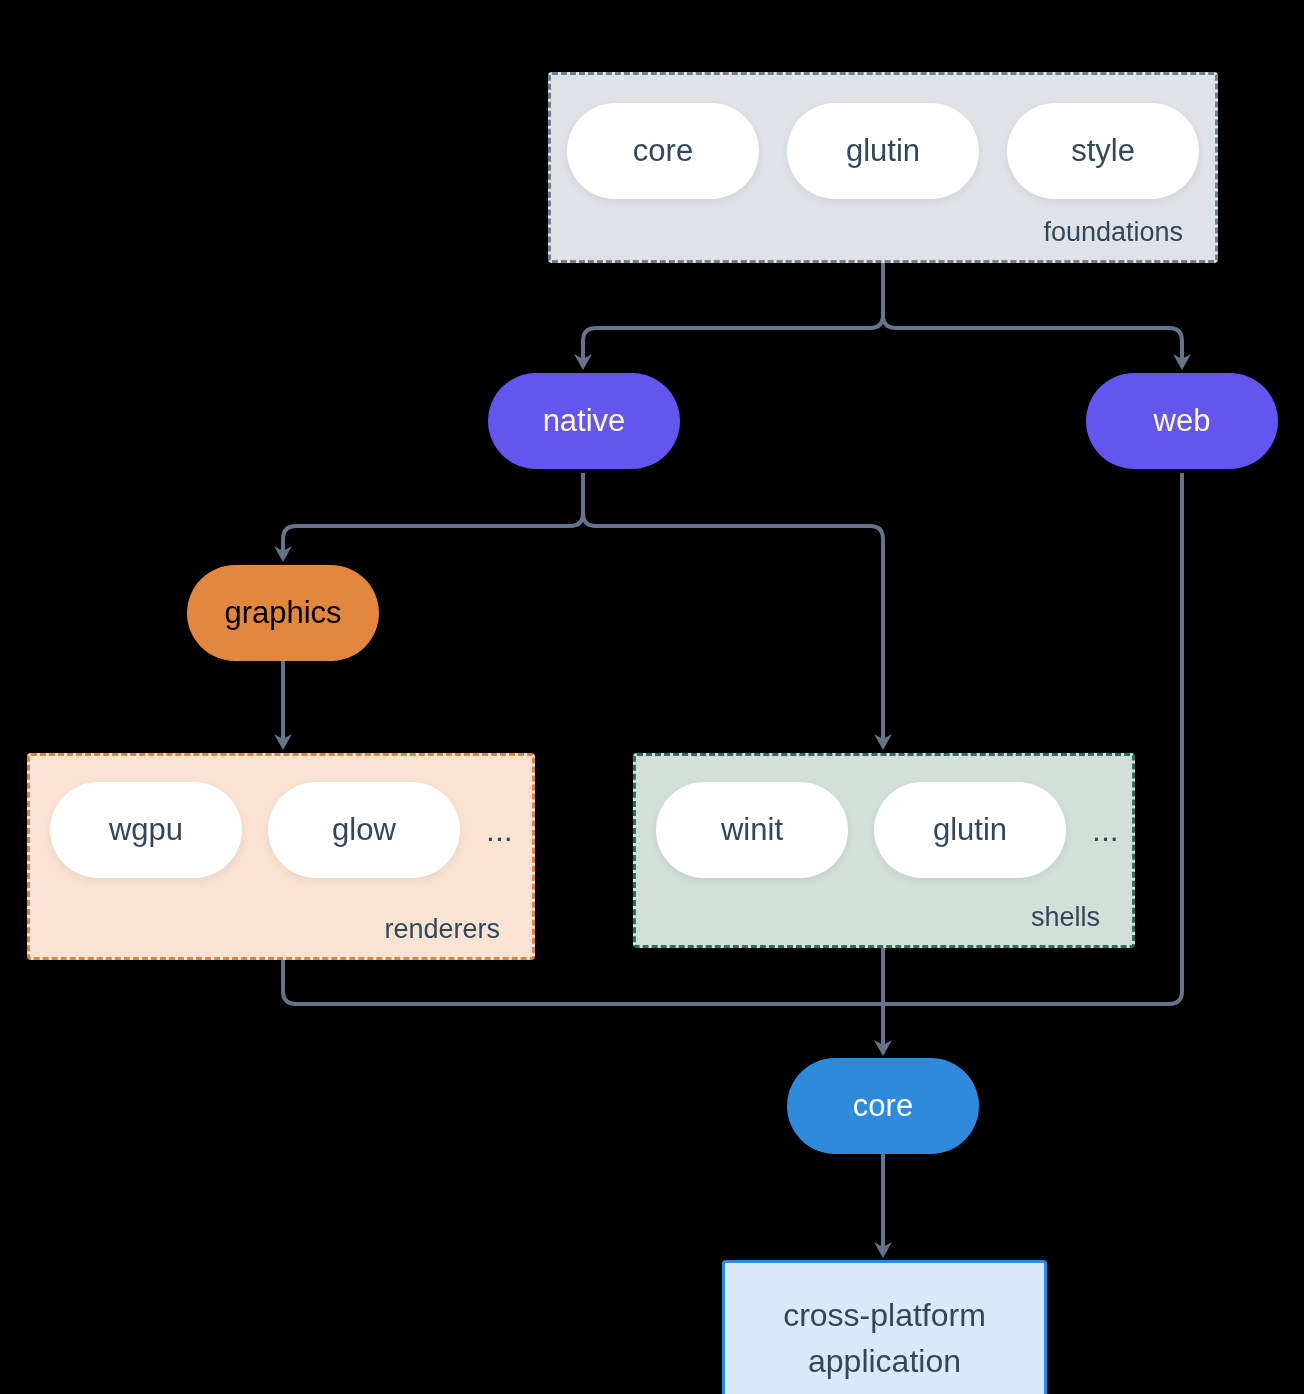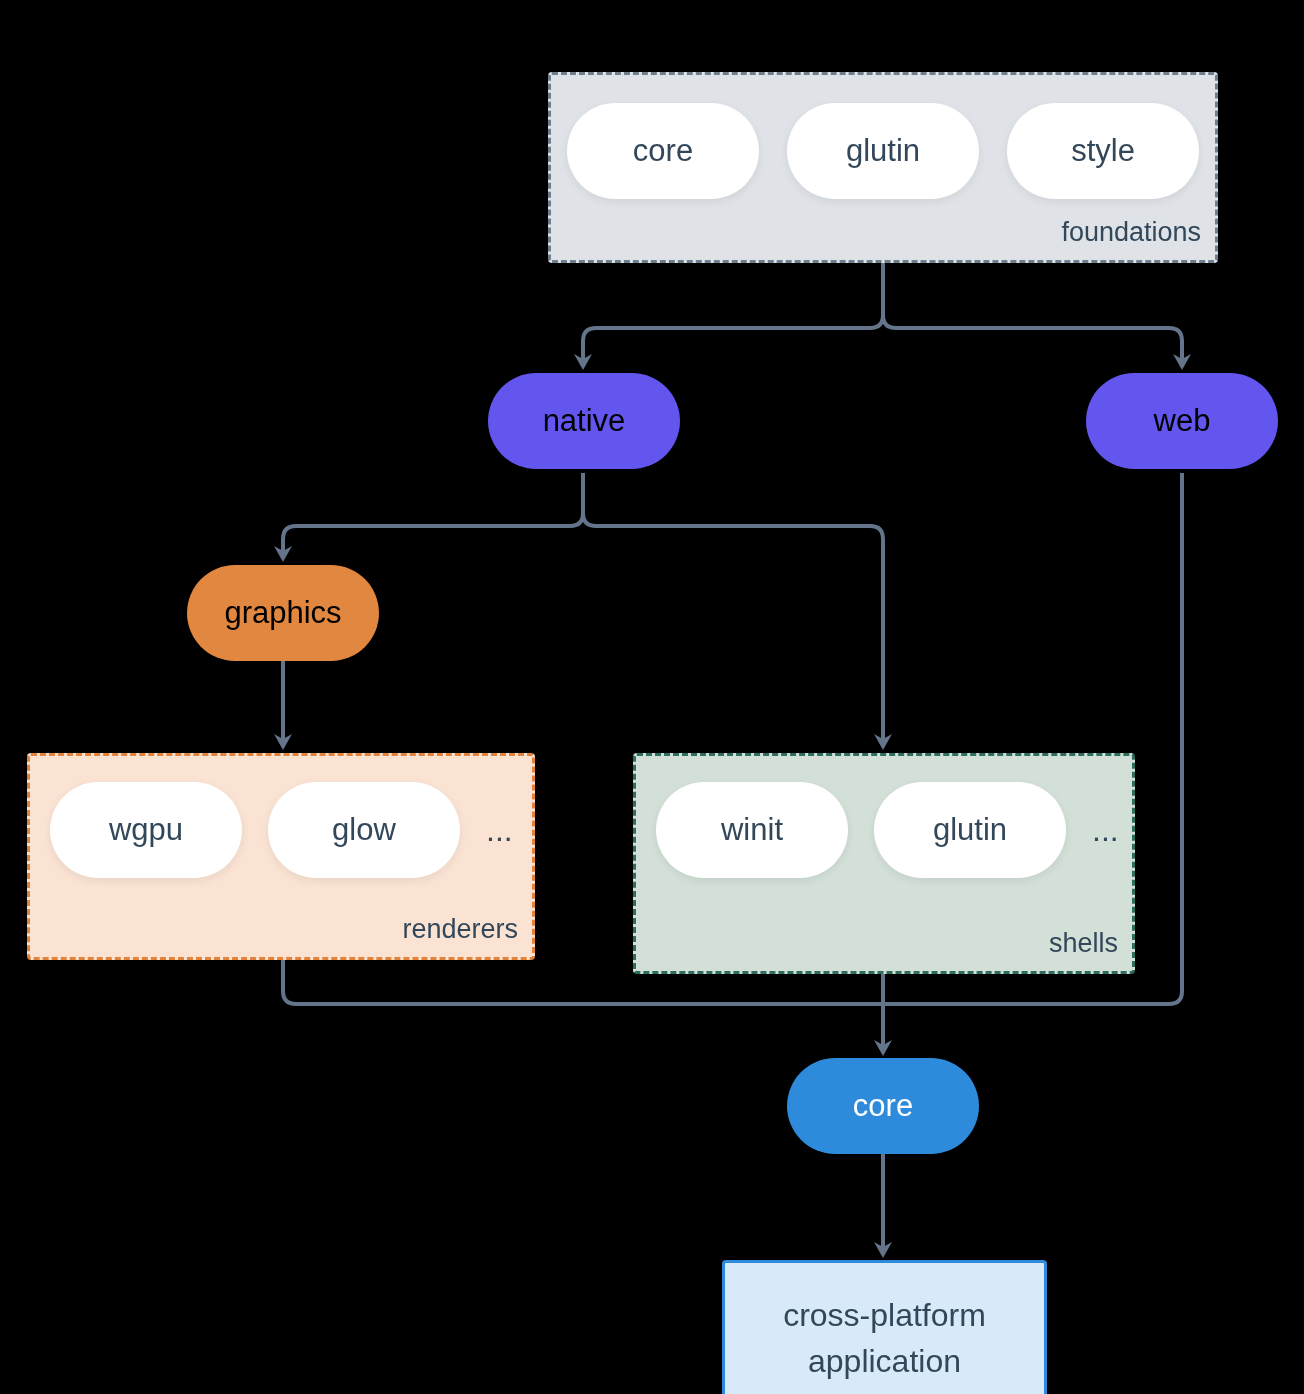--- a/index.html
+++ b/index.html
@@ -47,59 +47,59 @@
     font-size:31px;
     box-sizing:border-box;
   }
   .pill.white{
     position:static;
     background:var(--pill_bg);
     color:var(--text_dark);
     box-shadow:0 3px 8px rgba(0,0,0,0.07);
     flex:0 0 192px;
   }
-  .pill.purple{background:var(--purple);color:#000000;}
+  .pill.purple{background:var(--purple);color:#fef9c3;}
   .pill.orange{background:var(--orange);color:#000000;}
   .pill.blue{background:var(--blue);color:#fff;}
 
   .group{
     position:absolute;
     box-sizing:border-box;
     border-radius:4px;
   }
   .group.foundations{
     left:548px;top:24px;width:670px;height:191px;
     background:var(--foundations_bg);
     border:3px dashed var(--foundations_border);
   }
   .group.renderers{
     left:27px;top:705px;width:508px;height:207px;
     background:var(--renderers_bg);
     border:3px dashed var(--renderers_border);
   }
   .group.shells{
-    left:633px;top:705px;width:502px;height:221px;
+    left:633px;top:705px;width:502px;height:195px;
     background:var(--shells_bg);
     border:3px dashed var(--shells_border);
   }
   .pill-row{
     display:flex;align-items:center;
     padding:26px 20px 0 20px;
     gap:26px;
   }
   .group.foundations .pill-row{justify-content:center;gap:28px;padding-top:28px;}
   .ellipsis{
     flex:1 1 auto;
     text-align:center;
     font-size:32px;
     color:var(--text_dark);
   }
   .group-label{
     position:absolute;
-    right:14px;bottom:12px;
+    right:32px;bottom:12px;
     font-size:27px;
     color:var(--text_dark);
   }
   .node-native{left:488px;top:325px;}
   .node-web{left:1086px;top:325px;}
   .node-graphics{left:187px;top:517px;}
   .node-iced{left:787px;top:1010px;}
 
   .appbox{
     position:absolute;

